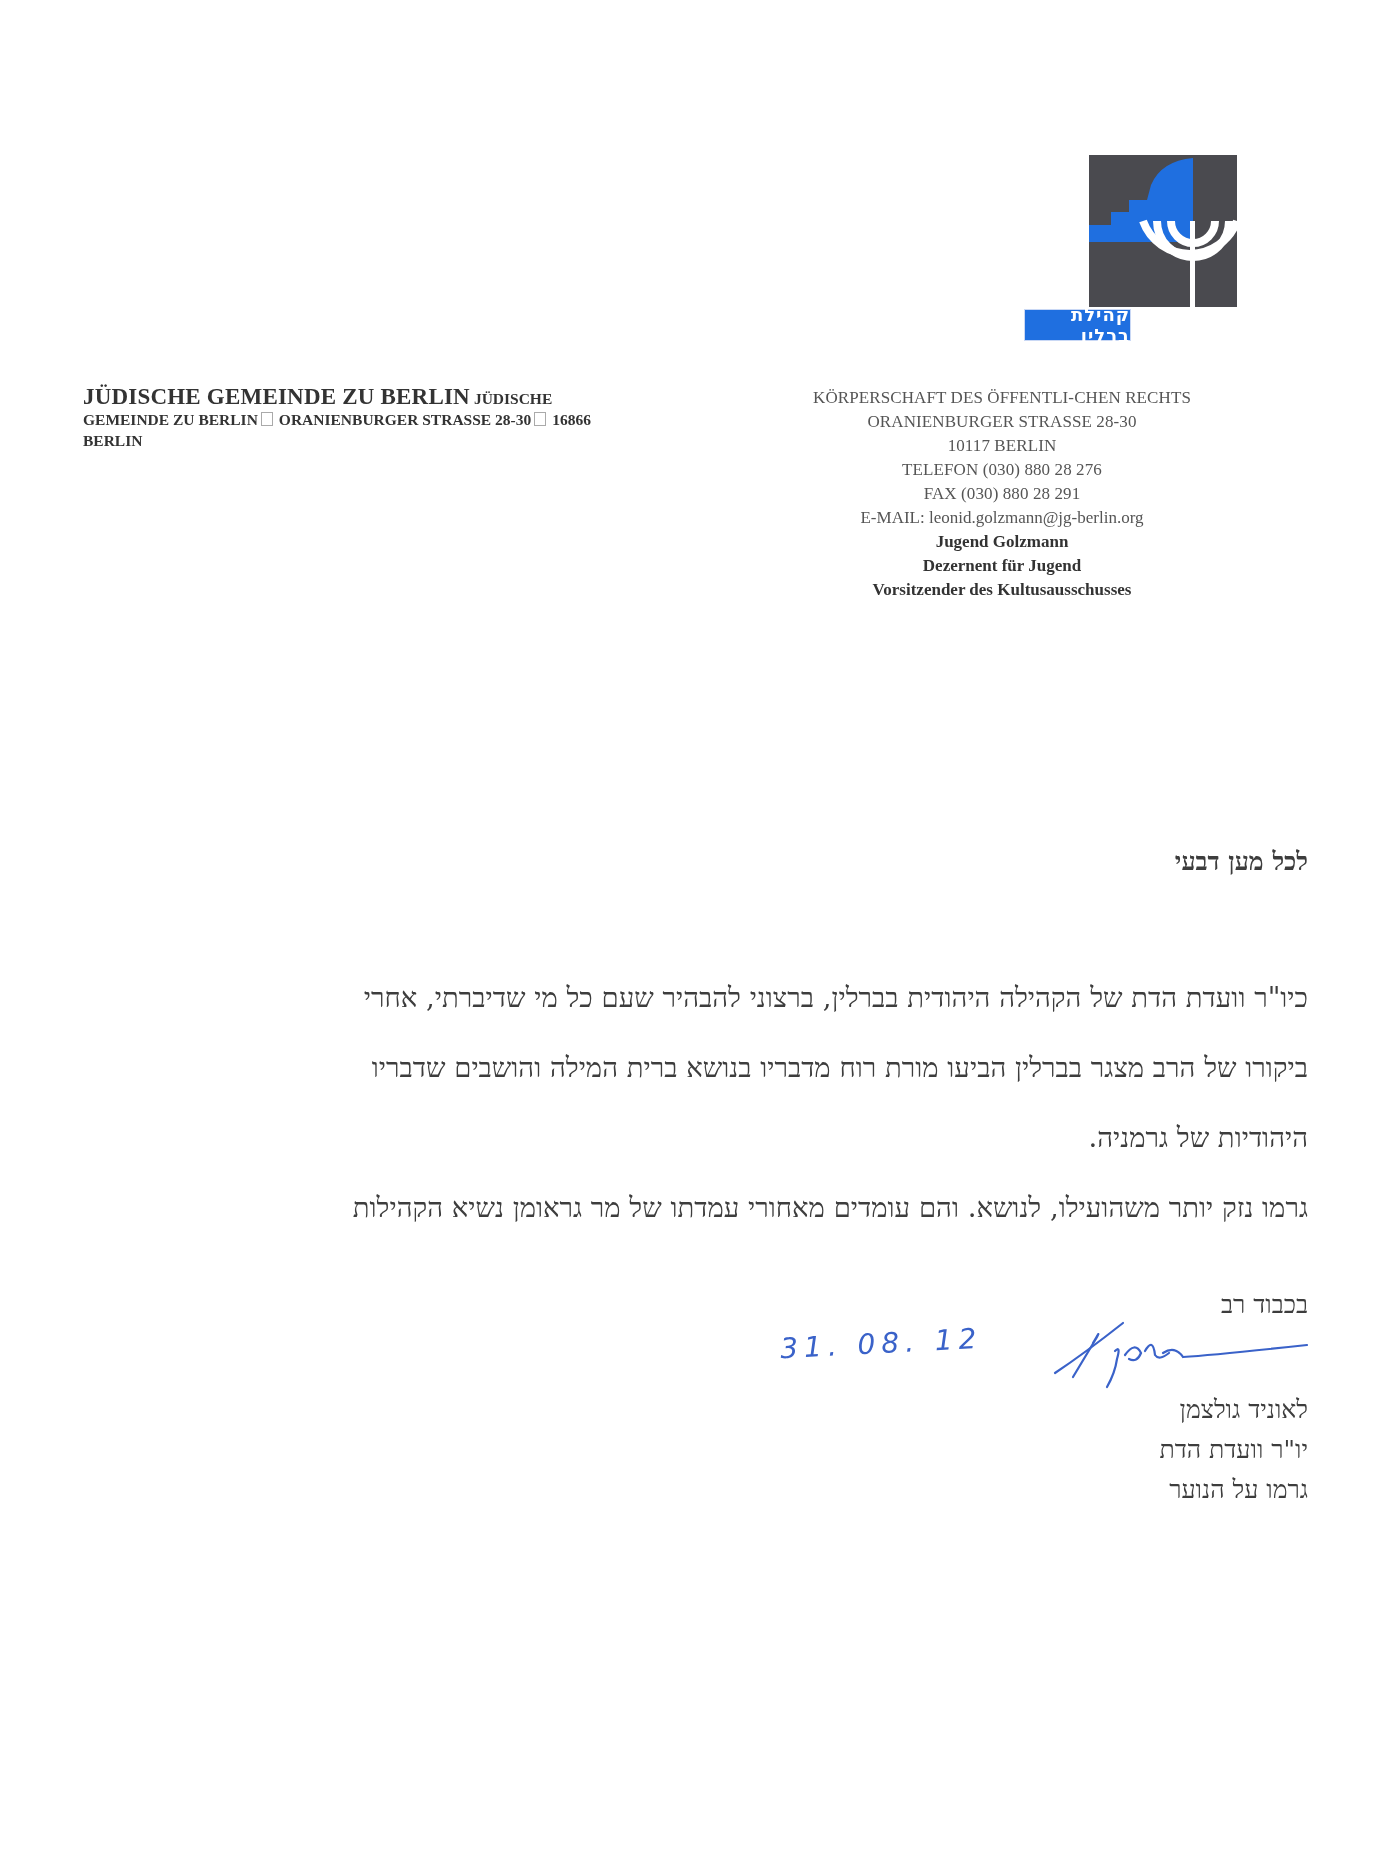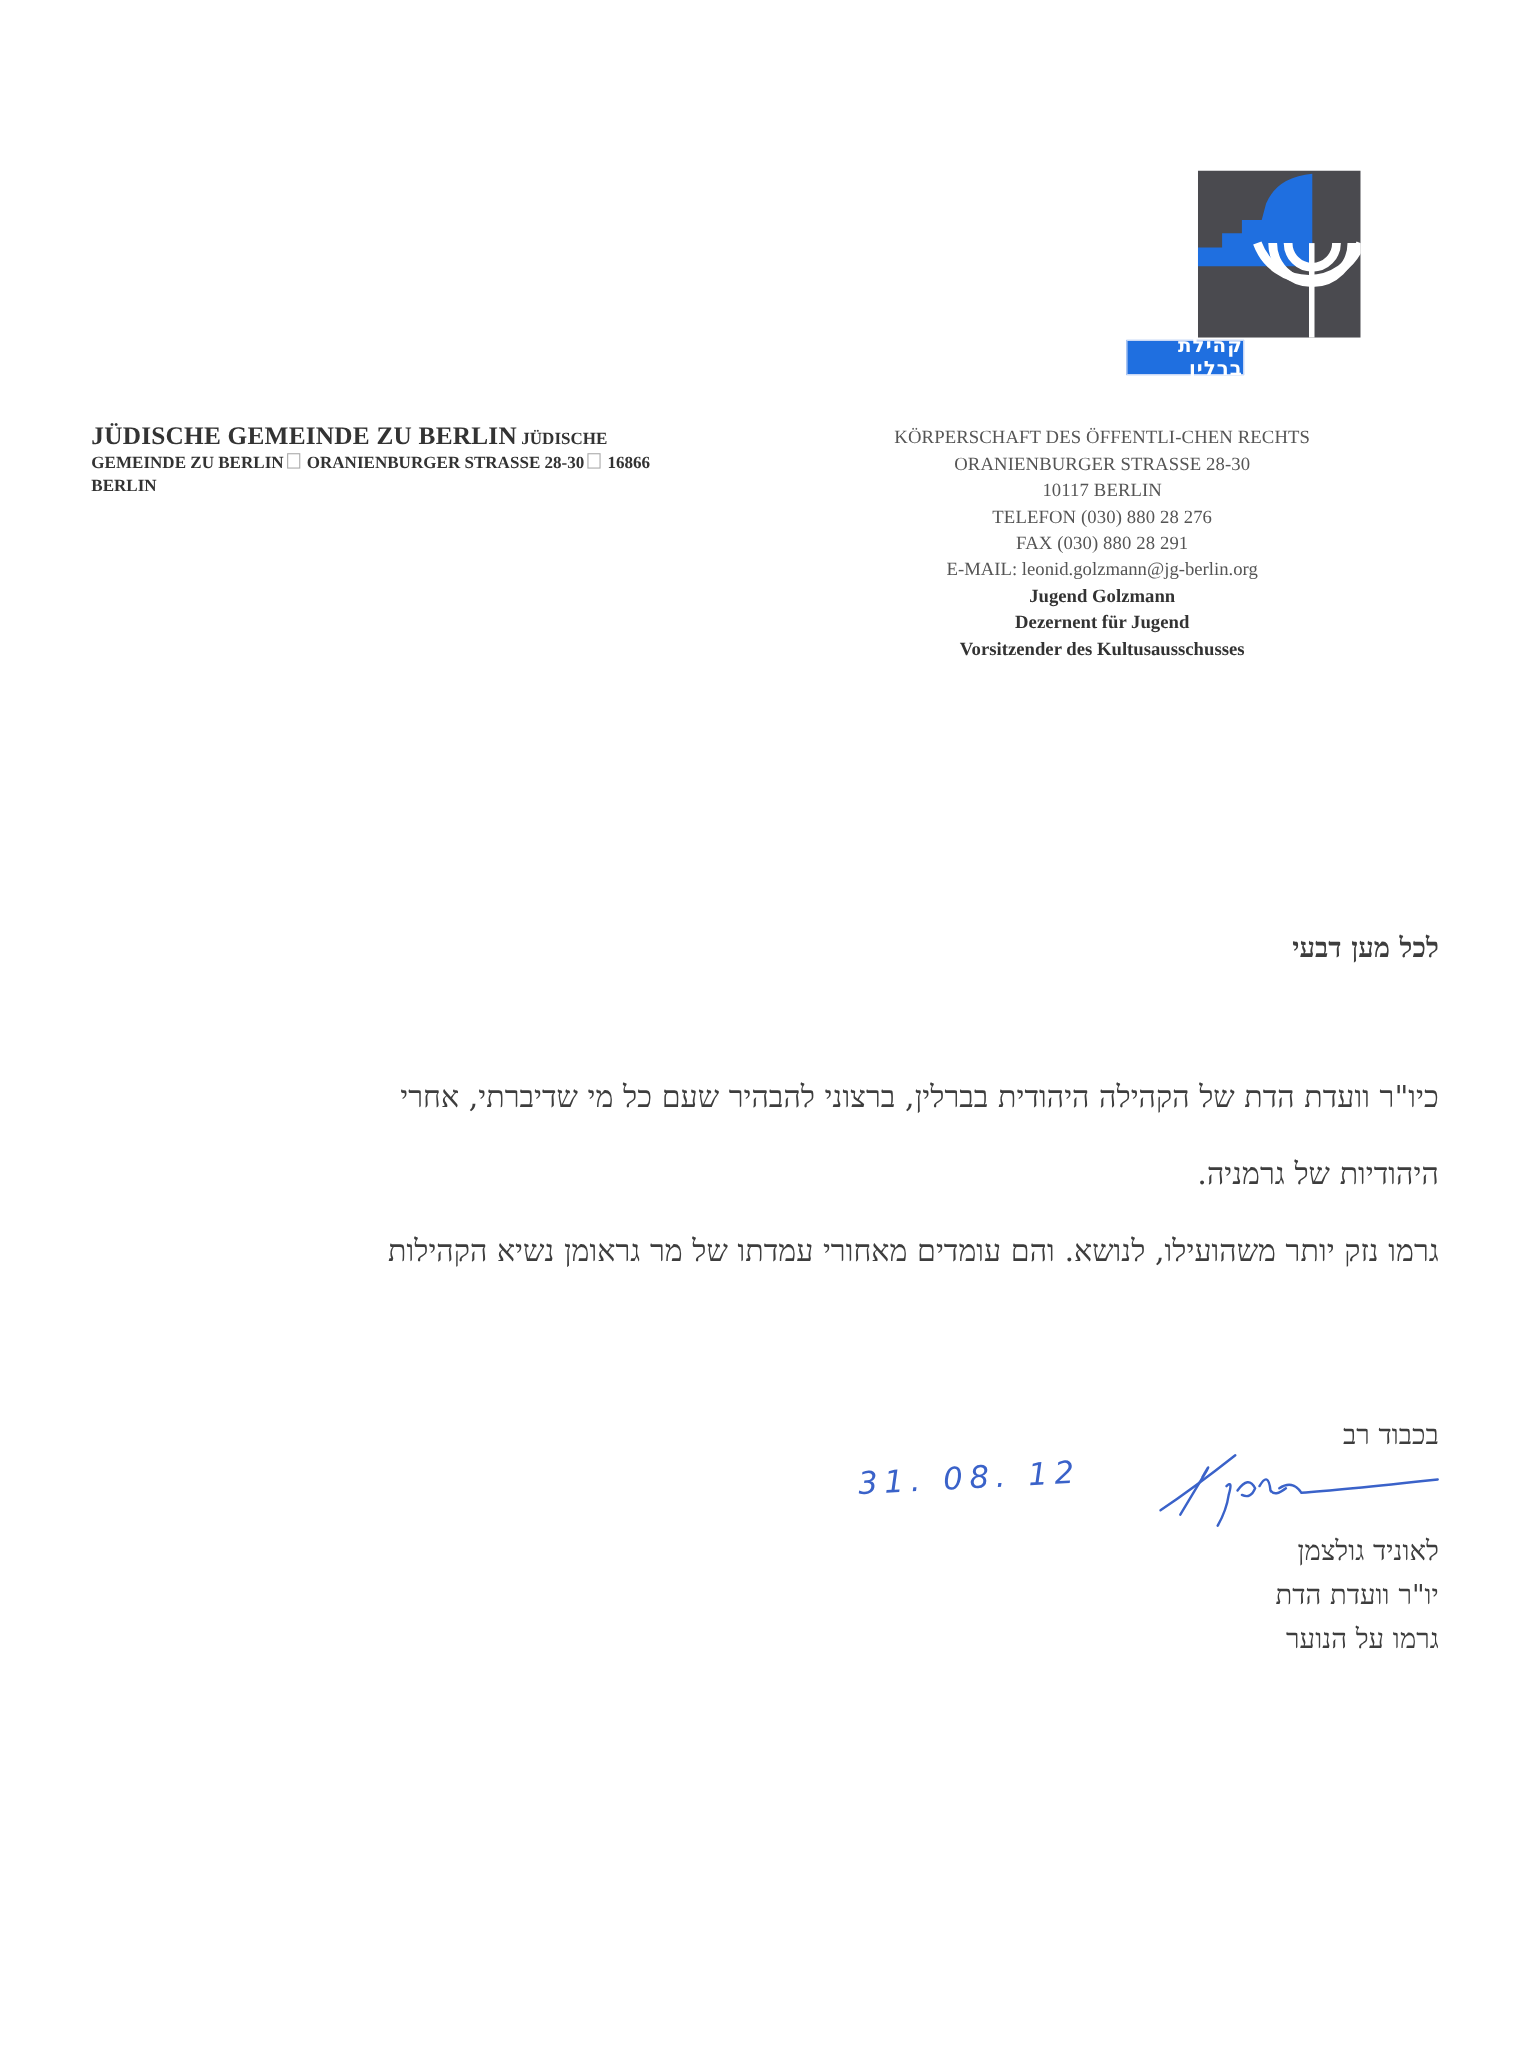--- a/index.html
+++ b/index.html
@@ -72,20 +72,21 @@
   <div>E-MAIL: leonid.golzmann@jg-berlin.org</div>
   <div class="bold">Jugend Golzmann</div>
   <div class="bold">Dezernent für Jugend</div>
   <div class="bold">Vorsitzender des Kultusausschusses</div>
 </div>
 
 <div class="heb salutation">לכל מען דבעי</div>
 
 <div class="heb body-text">
   <span class="body-line">כיו"ר וועדת הדת של הקהילה היהודית בברלין, ברצוני להבהיר שעם כל מי שדיברתי, אחרי</span>
+  <span class="body-line">ביקורו של הרב מצגר בברלין הביעו מורת רוח מדבריו בנושא ברית המילה והושבים שדבריו</span>
   <span class="body-line">היהודיות של גרמניה.</span>
   <span class="body-line">גרמו נזק יותר משהועילו, לנושא. והם עומדים מאחורי עמדתו של מר גראומן נשיא הקהילות</span>
 </div>
 
 <div class="heb closing">בכבוד רב</div>
 
 <div class="handdate">31. 08. 12</div>
 
 <svg class="signature" viewBox="0 0 270 80">
   <g fill="none" stroke="#3a62c9" stroke-width="2.2" stroke-linecap="round">

